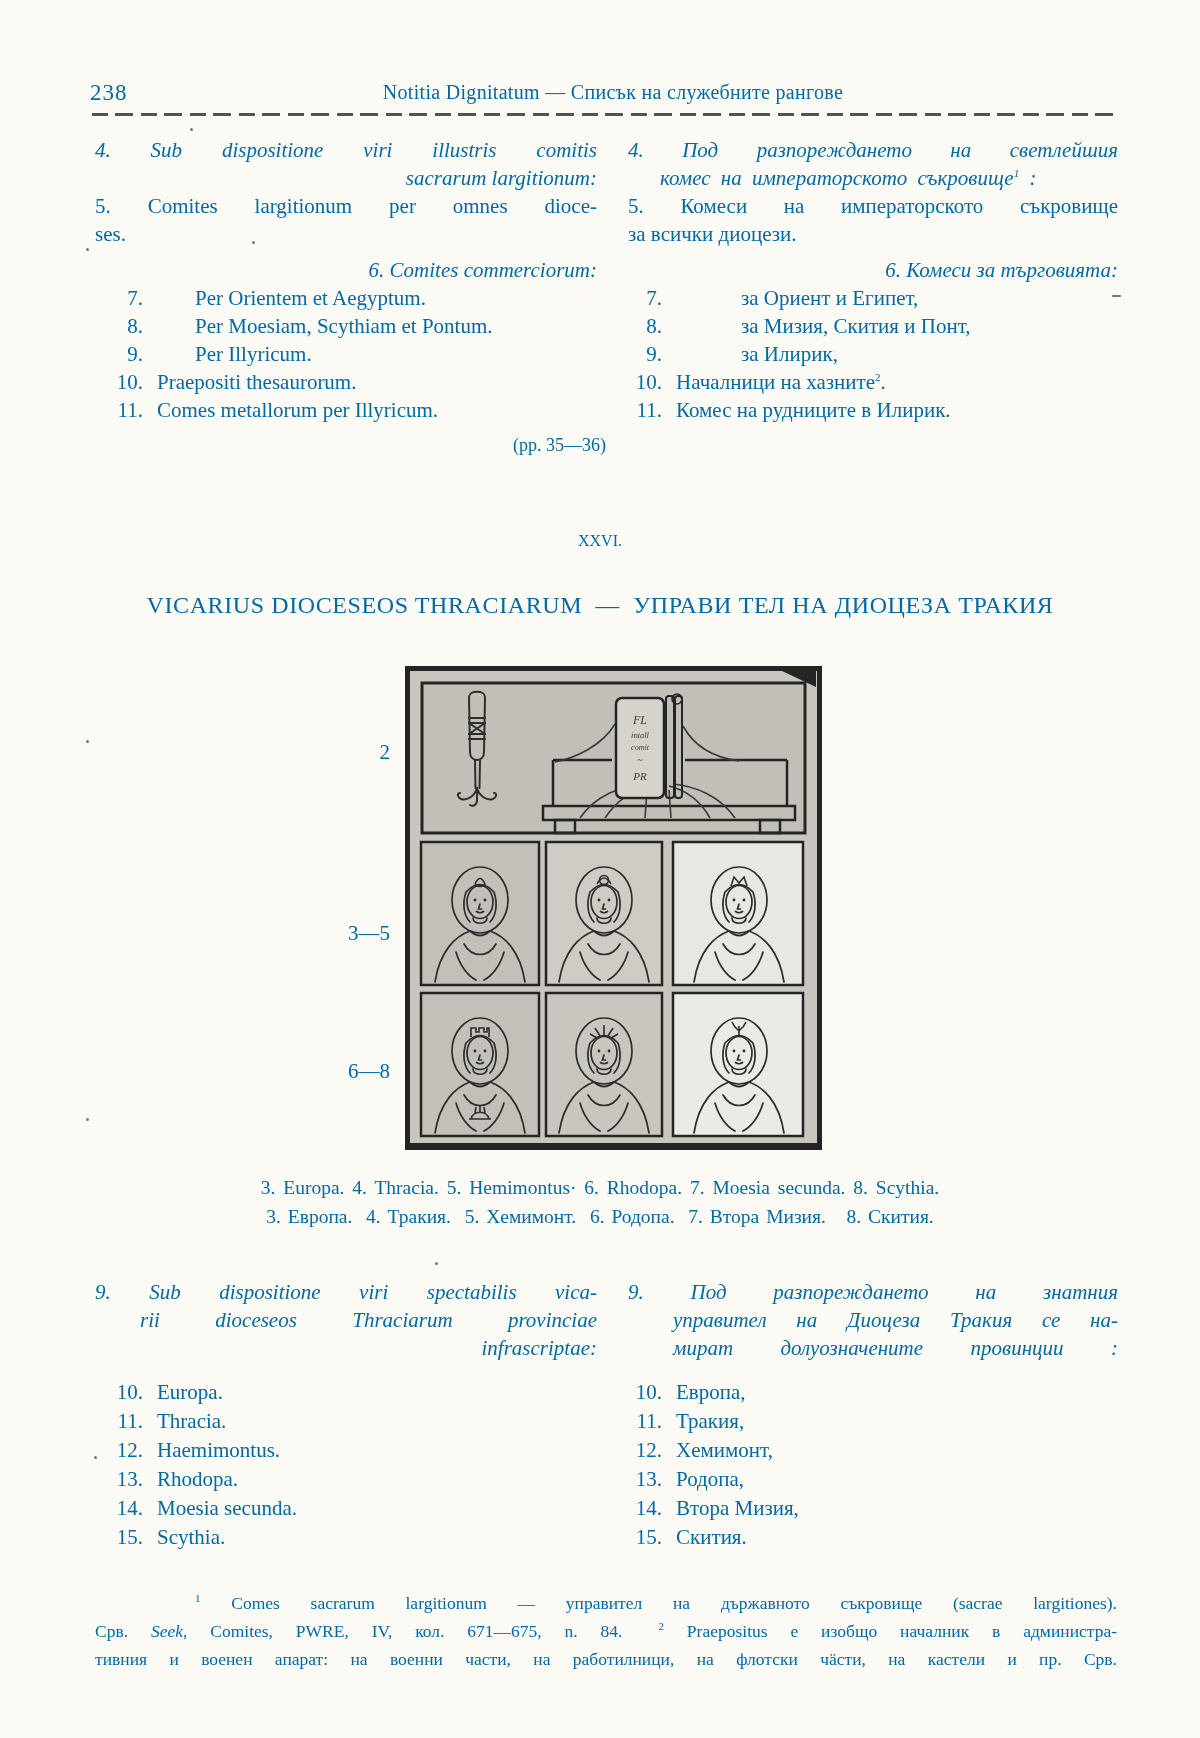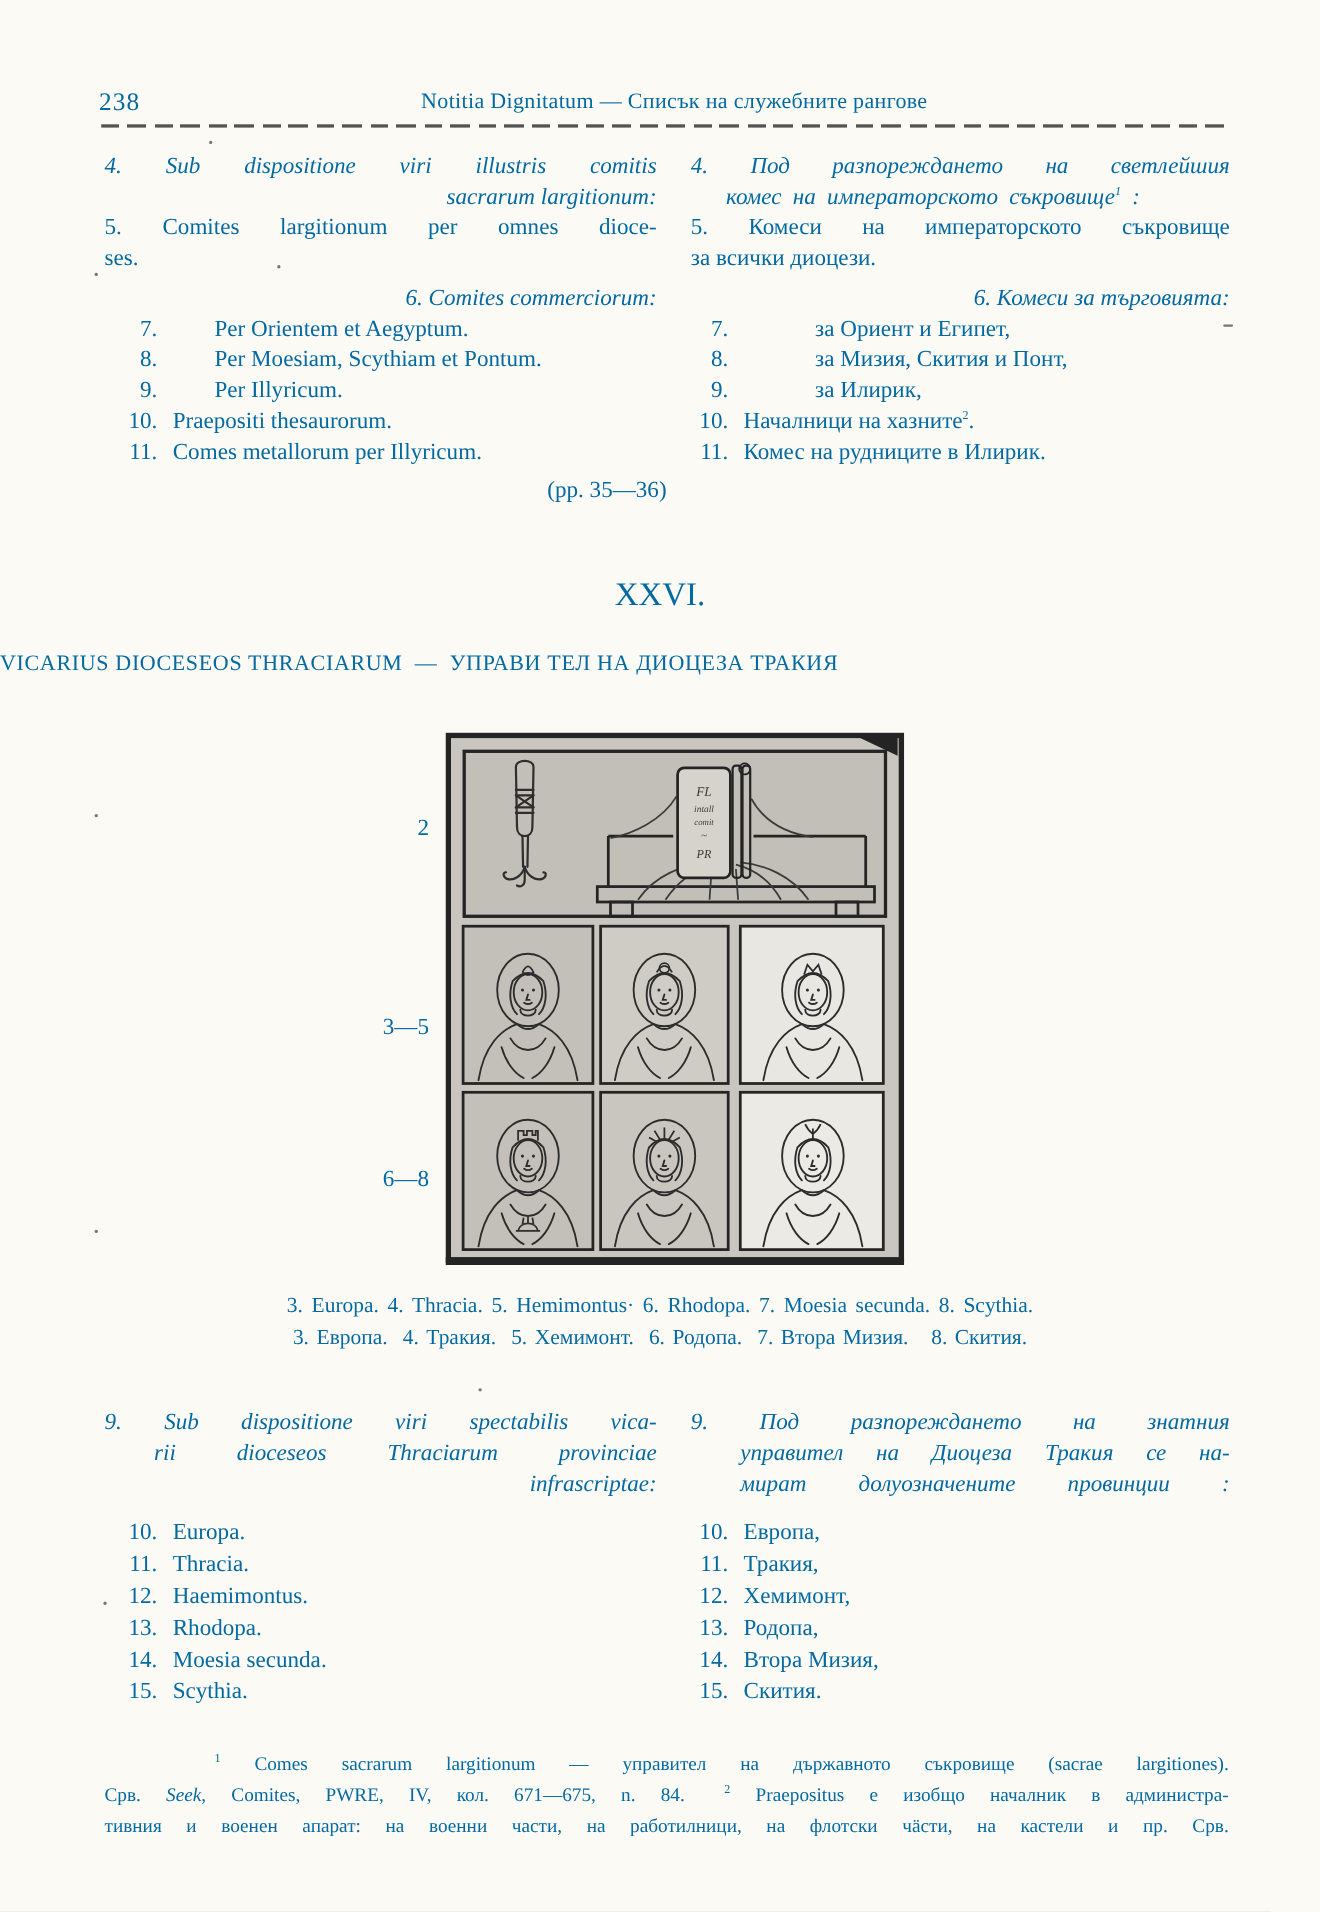--- a/index.html
+++ b/index.html
@@ -23,25 +23,25 @@
   .list .row{line-height:29px;}
   .pageno{position:absolute;top:80px;left:90px;font-size:23px;letter-spacing:1px;}
   .running-title{position:absolute;top:81px;left:0;width:100%;text-align:center;
                  font-size:20px;font-weight:normal;letter-spacing:.3px;padding-left:13px;}
   .header-rule{position:absolute;top:113px;left:92px;width:1026px;height:3px;opacity:.8;
      background:repeating-linear-gradient(90deg,#2b2b2b 0 16px,transparent 16px 23px,
                 #2b2b2b 23px 41px,transparent 41px 49px);}
   .col-left{position:absolute;top:136px;left:95px;width:502px;}
   .col-right{position:absolute;top:136px;left:628px;width:490px;}
   .pp-line{position:absolute;top:431px;left:95px;width:511px;text-align:right;
-           font-size:21px;line-height:28px;}
+           font-size:18px;line-height:28px;}
   .section-numeral{position:absolute;top:527px;left:0;width:100%;text-align:center;
-                   font-size:30px;line-height:28px;}
-  .section-heading{position:absolute;top:592px;left:0;width:100%;text-align:left;
-                   font-size:20px;letter-spacing:.6px;white-space:pre;}
+                   font-size:16px;line-height:28px;}
+  .section-heading{position:absolute;top:592px;left:0;width:100%;text-align:center;
+                   font-size:24px;letter-spacing:.6px;white-space:pre;}
   .figure-wrap{position:absolute;top:666px;left:405px;width:417px;height:486px;}
   .fig-label{position:absolute;left:320px;width:70px;text-align:right;
              font-size:21px;line-height:24px;}
   .fig-label.l2{top:740px;} .fig-label.l35{top:921px;} .fig-label.l68{top:1059px;}
   .caption{position:absolute;left:0;width:100%;text-align:center;font-size:19.5px;
            line-height:28px;white-space:pre;}
   .cap1{top:1174px;word-spacing:3px;}
   .cap2{top:1203px;word-spacing:2px;}
   .colb-left{position:absolute;top:1278px;left:95px;width:502px;}
   .colb-right{position:absolute;top:1278px;left:628px;width:490px;}

